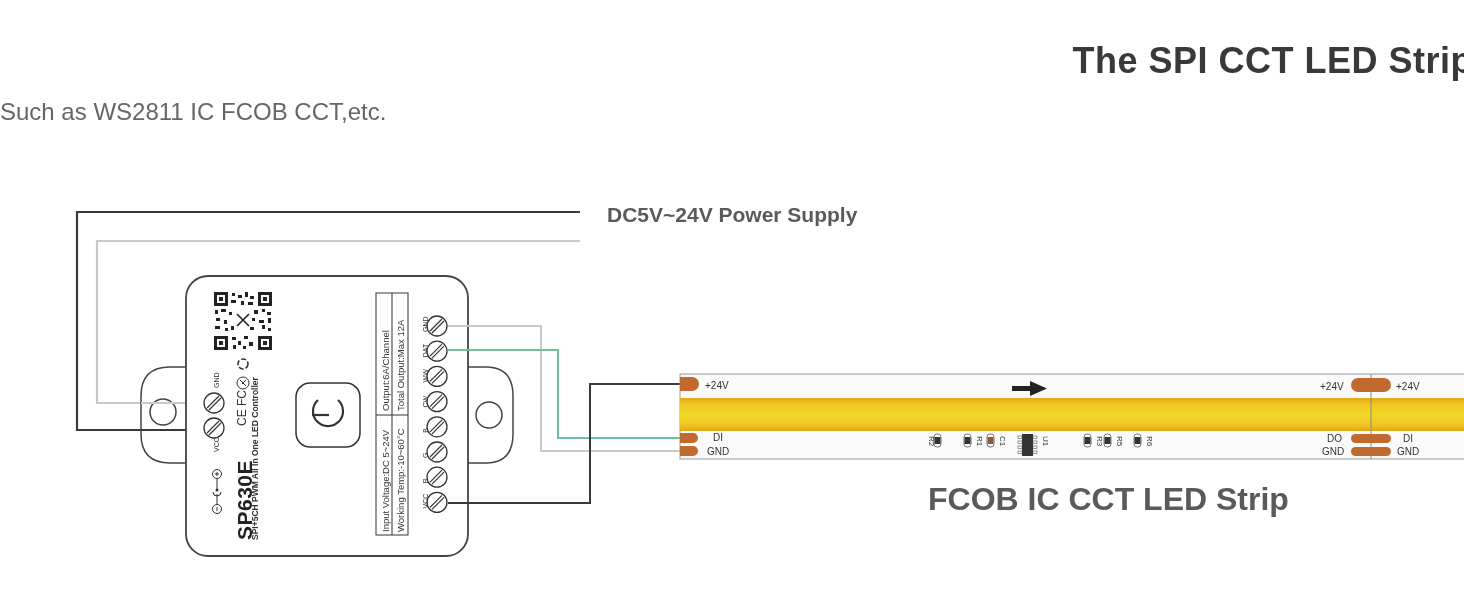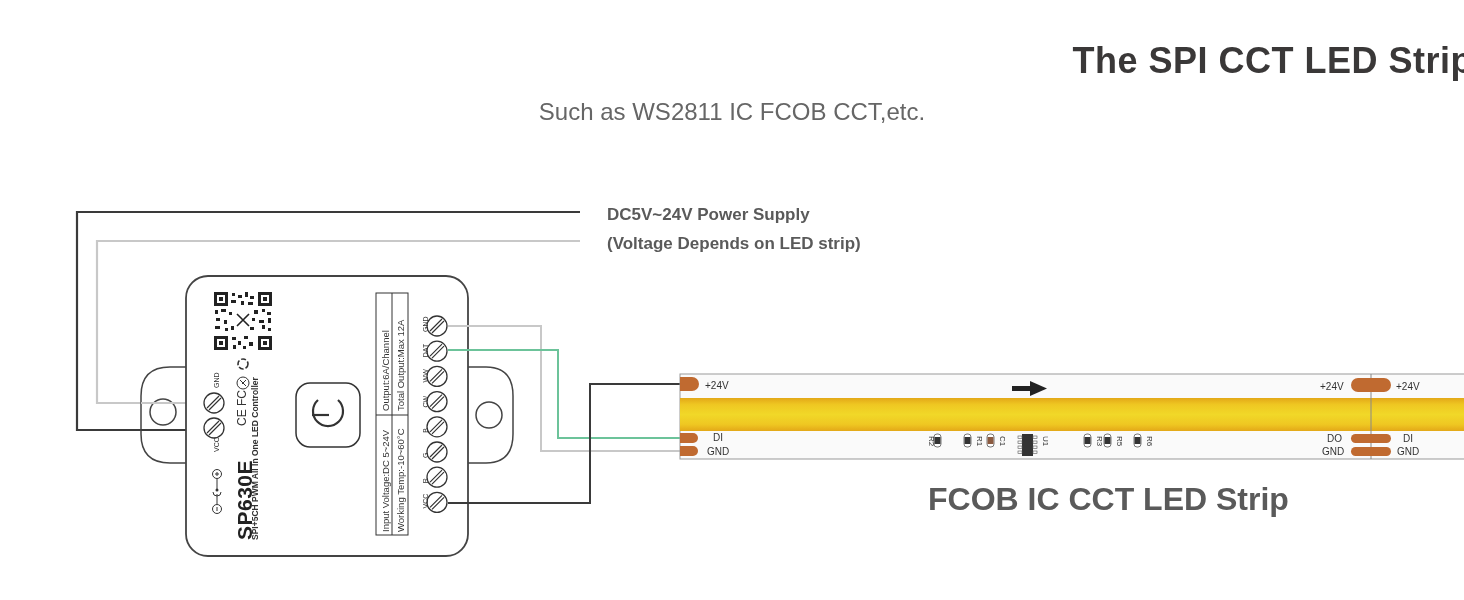--- a/index.html
+++ b/index.html
@@ -1,32 +1,31 @@
 <!DOCTYPE html>
 <html><head>
 <meta charset="utf-8">
 <style>
   html,body{margin:0;padding:0;background:#fff;}
   body{width:1464px;height:600px;position:relative;overflow:hidden;font-family:"Liberation Sans",sans-serif;}
   .title{position:absolute;left:9px;width:1464px;top:40px;text-align:right;font-size:36px;font-weight:bold;color:#3a3838;letter-spacing:0.5px;}
-  .subtitle{position:absolute;left:0;width:1464px;top:98px;text-align:center;font-size:24px;color:#666;}
-  .psu{position:absolute;left:607px;top:200px;font-size:17px;font-weight:bold;color:#5a5a5a;line-height:29px;}
+  .subtitle{position:absolute;left:0;width:1464px;top:98px;text-align:left;font-size:24px;color:#666;}
+  .psu{position:absolute;left:607px;top:200px;font-size:21px;font-weight:bold;color:#5a5a5a;line-height:29px;}
   .strip-caption{position:absolute;left:928px;top:481px;font-size:32px;font-weight:bold;color:#5a5a5a;}
   svg{position:absolute;left:0;top:0;}
   .svgtxt{font-family:"Liberation Sans",sans-serif;}
 </style>
 </head>
 <body>
 
 <div class="title">The SPI CCT LED Strip</div>
 <div class="subtitle">Such as WS2811 IC FCOB CCT,etc.</div>
 
 <div class="psu">
   <div>DC5V~24V Power Supply</div>
-  <div>(Voltage Depends on LED strip)</div>
 </div>
 
 <svg width="1464" height="600" viewBox="0 0 1464 600">
 
   <polyline points="580,212 77,212 77,430 190,430" fill="none" stroke="#3a3a3a" stroke-width="2.2"></polyline>
   <polyline points="580,241 97,241 97,403 190,403" fill="none" stroke="#c8c8c8" stroke-width="2.2"></polyline>
 
   <g>
     <path d="M190,367 L170,367 Q141,367 141,396 L141,434 Q141,463 170,463 L190,463" fill="#fff" stroke="#444" stroke-width="1.5"></path>
     <circle cx="163" cy="412" r="13" fill="#fff" stroke="#444" stroke-width="1.5"></circle>

